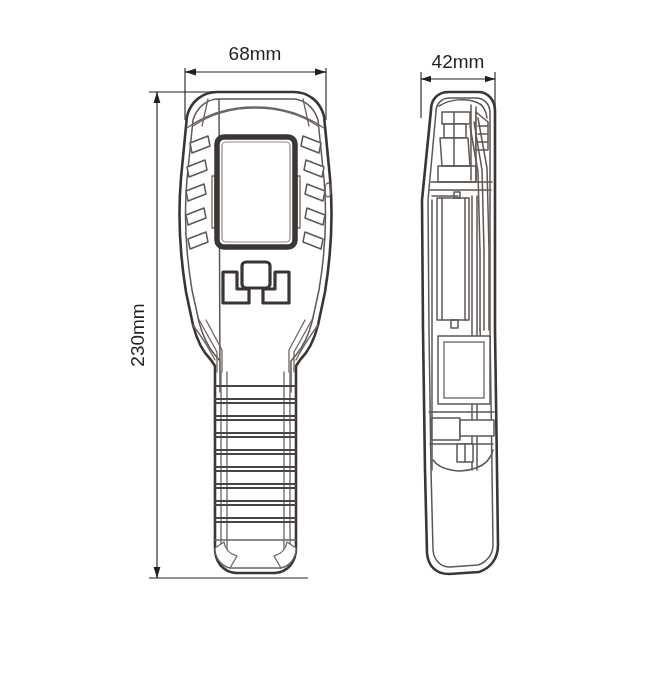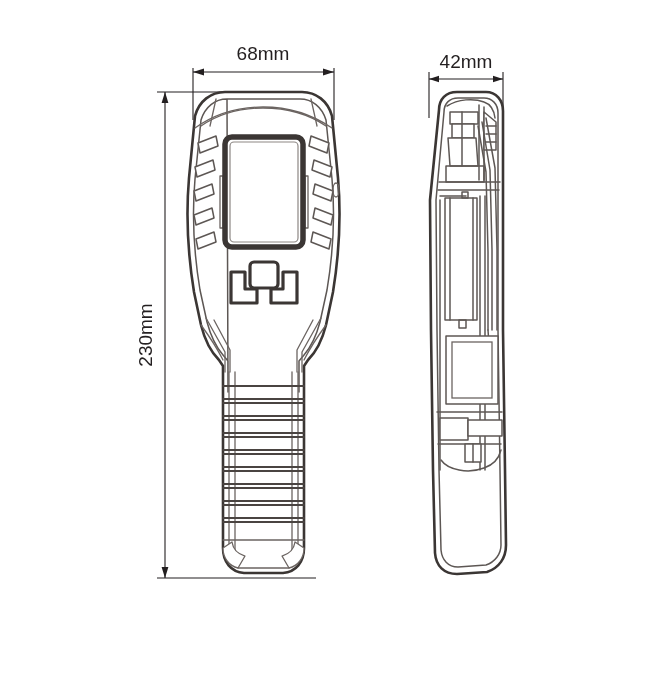--- a/index.html
+++ b/index.html
@@ -10,21 +10,21 @@
   }
   body {
     width: 657px;
     height: 673px;
     position: relative;
     overflow: hidden;
     font-family: "Liberation Sans", sans-serif;
   }
   #drawing-root {
     position: absolute;
-    left: 16px;
+    left: 8px;
     top: 0;
     width: 553px;
     height: 673px;
   }
   svg { display: block; }
 
   .dim-line   { stroke: #231f20; stroke-width: 1.1; fill: none; }
   .ext-line   { stroke: #231f20; stroke-width: 1.1; fill: none; }
   .dim-text   { fill: #231f20; font-family: "Liberation Sans", sans-serif; font-size: 19px; }
 

